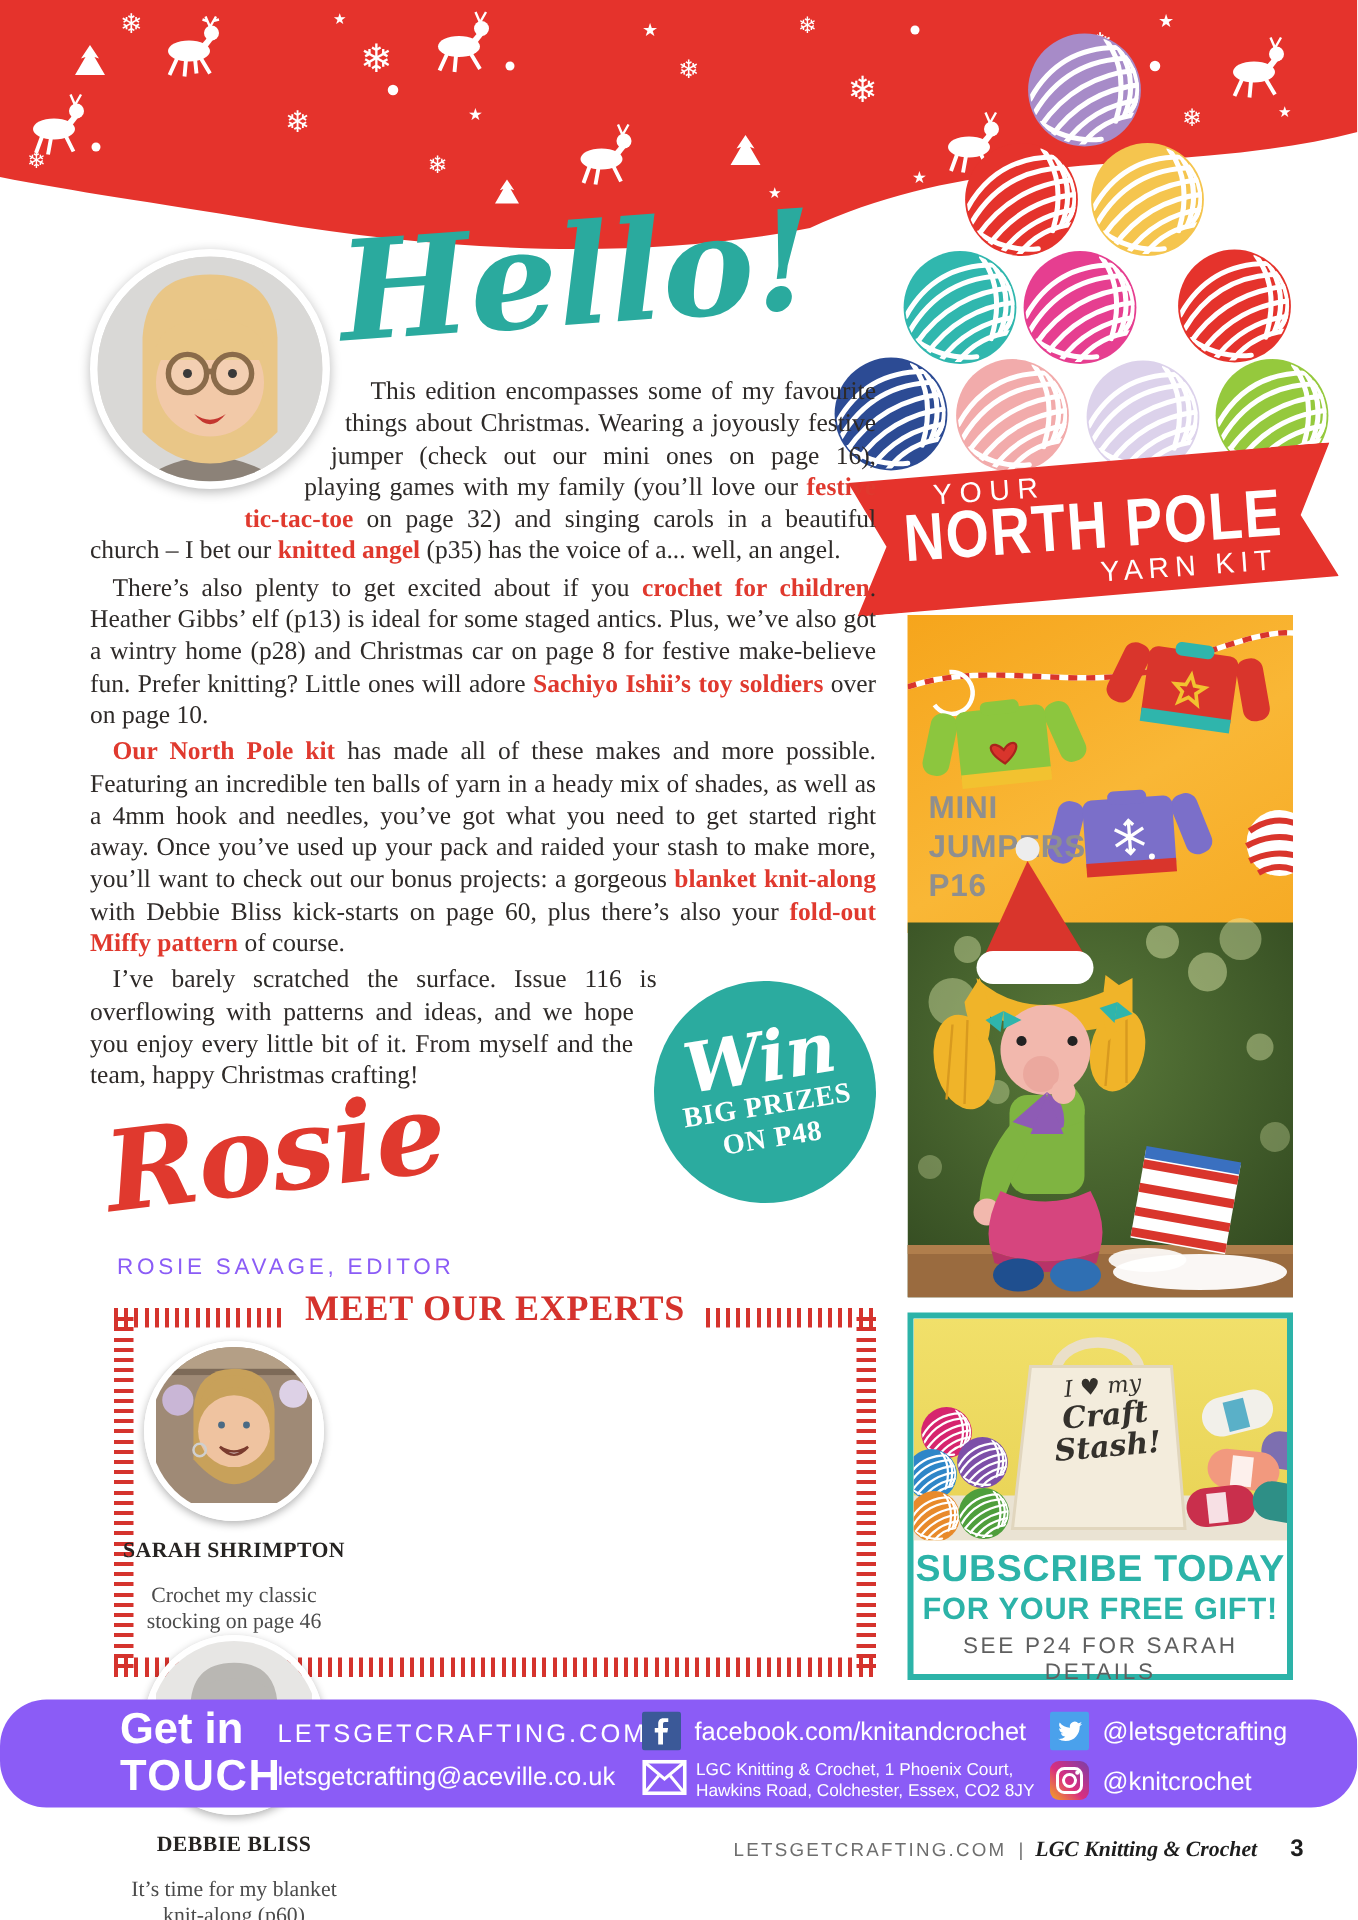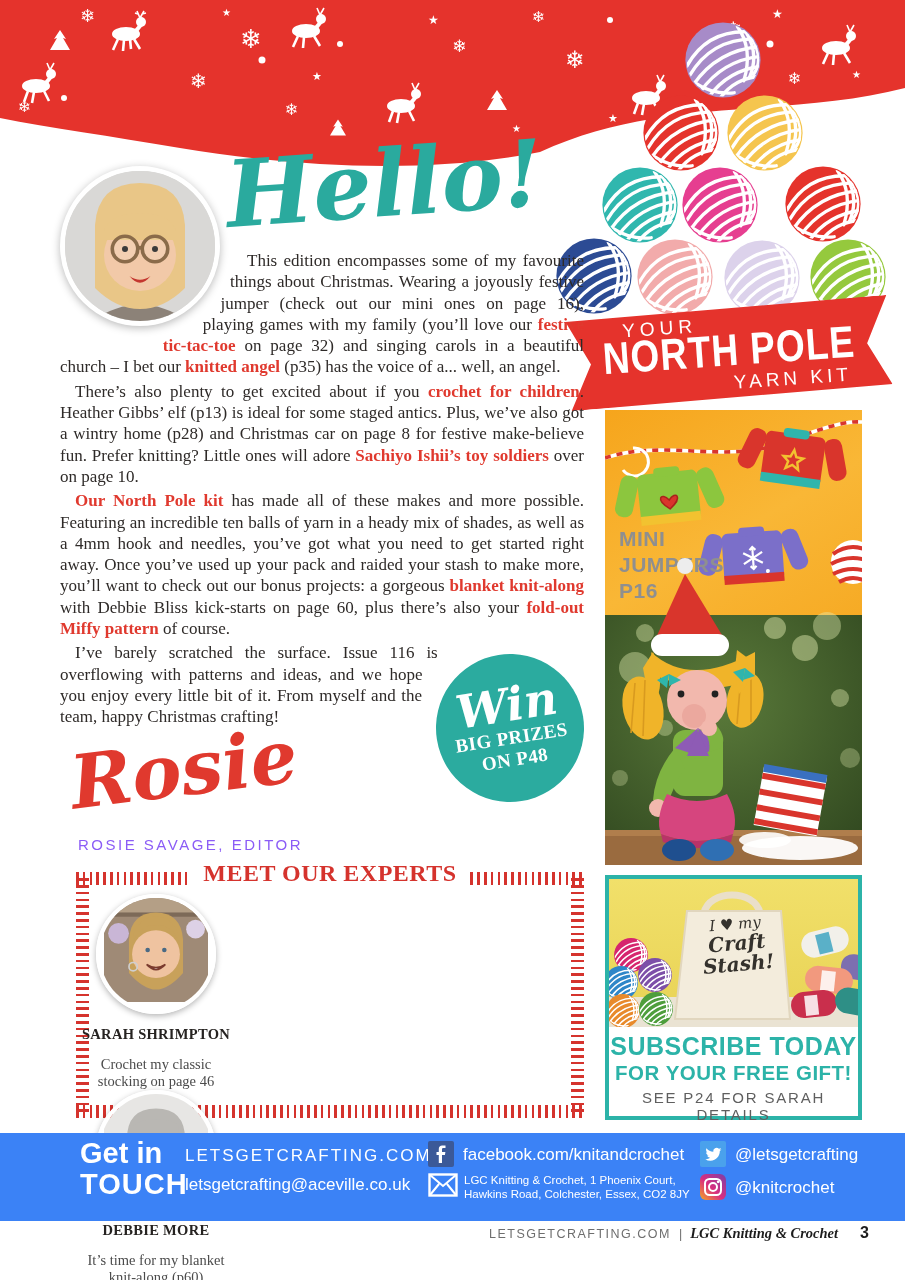--- a/index.html
+++ b/index.html
@@ -66,21 +66,21 @@
   #subscribe-photo{position:relative;width:249px;height:148px;overflow:hidden;}
   #bag-text{position:absolute;left:78px;top:38px;width:100px;text-align:center;color:#34312c;
      font-family:"DejaVu Serif","DejaVu Sans",serif;font-style:italic;transform:rotate(-5deg);line-height:1.05;}
   #bag-text .b1{font-size:15px;}
   #bag-text .b2,#bag-text .b3{font-size:20px;font-weight:bold;}
   #subscribe-text{position:absolute;left:0;top:148px;width:100%;text-align:center;}
   #subscribe-text .s1{font-size:25px;font-weight:bold;color:#2CB3A8;letter-spacing:.5px;line-height:30px;margin-top:4px;}
   #subscribe-text .s2{font-size:20.5px;font-weight:bold;color:#2CB3A8;letter-spacing:.5px;line-height:24px;}
   #subscribe-text .s3{font-size:15px;color:#5f5f5f;letter-spacing:1.8px;margin-top:4px;}
   
-  #footer-bar{position:absolute;left:0;top:1133px;width:905px;height:88px;background:#3b82f6;color:#fff;}
+  #footer-bar{position:absolute;left:0;top:1133px;width:905px;height:72px;background:#8b5cf6;color:#fff;border-radius:31px;}
   #touch-block{position:absolute;left:80px;top:6px;line-height:1;}
   #touch-block .t1{font-size:29px;font-weight:bold;}
   #touch-block .t2{font-size:29px;font-weight:bold;letter-spacing:1px;margin-top:2px;}
   .foot-site{position:absolute;left:185px;top:13px;font-size:17px;letter-spacing:2px;}
   .foot-email{position:absolute;left:185px;top:42px;font-size:17px;}
   .foot-fb-text{position:absolute;left:463px;top:12px;font-size:17px;}
   .foot-addr{position:absolute;left:464px;top:40px;font-size:11.5px;line-height:14px;}
   .foot-tw-text{position:absolute;left:735px;top:12px;font-size:17px;}
   .foot-ig-text{position:absolute;left:735px;top:45px;font-size:17px;}
   .foot-icon{position:absolute;width:26px;height:26px;}
@@ -329,21 +329,21 @@
             <g fill="#1c1c1c">
                 <rect x="33" y="46" width="14" height="10" rx="3"></rect>
                 <rect x="53" y="46" width="14" height="10" rx="3"></rect>
                 <rect x="46" y="49" width="8" height="2.4"></rect>
               </g>
             <circle cx="40" cy="51" r="1.8" fill="#fff" opacity=".5"></circle>
               <circle cx="60" cy="51" r="1.8" fill="#fff" opacity=".5"></circle>
             <path d="M43 68 Q50 72 57 68 Q50 75 43 68 Z" fill="#C03030"></path>
           </svg>
         </div>
-        <div class="expert-name">DEBBIE MORE</div>
+        <div class="expert-name">DEBBIE BLISS</div>
         <div class="expert-desc">It’s time for my blanket knit-along (p60)</div>
       </div>
       <div class="expert">
         <div class="expert-photo">
           <svg viewBox="0 0 100 100" width="104" height="104">
             <rect width="100" height="100" fill="#5F7D4F"></rect>
             <circle cx="16" cy="22" r="12" fill="#79965f" opacity=".8"></circle>
               <circle cx="86" cy="40" r="14" fill="#4d6a3e" opacity=".8"></circle>
             <path d="M22 44 Q22 12 50 12 Q78 12 78 44 L78 100 L64 100 L64 54 L36 54 L36 100 L22 100 Z" fill="#4E3A2E"></path>
             <circle cx="50" cy="52" r="21" fill="#EDBE9E"></circle>

